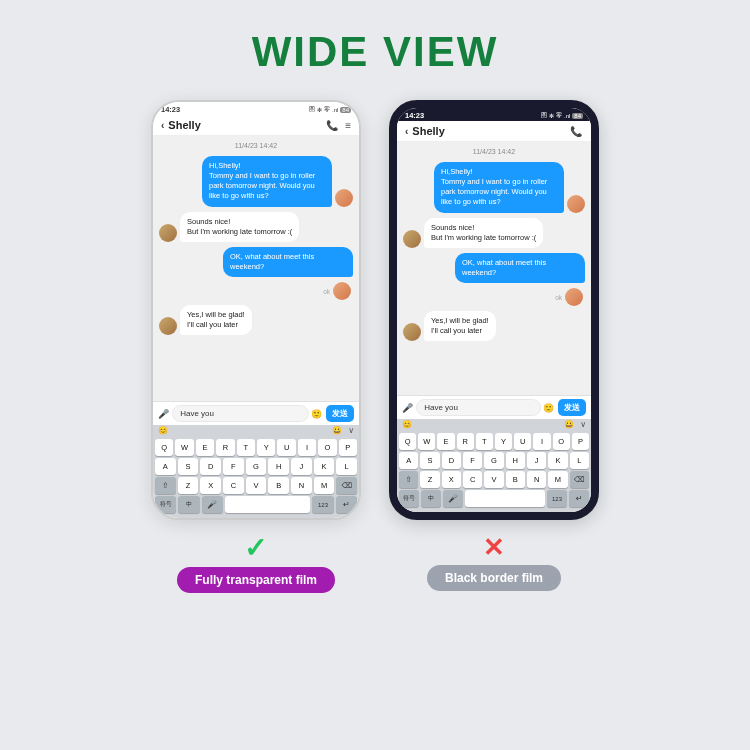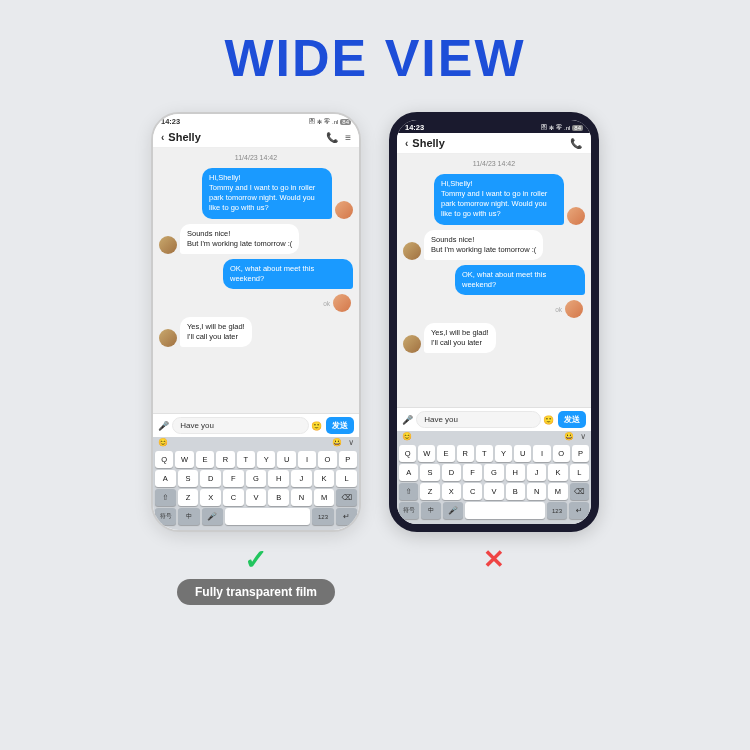--- a/index.html
+++ b/index.html
@@ -14,23 +14,23 @@
       overflow: hidden;
     }
 
     .header {
       text-align: center;
       margin-top: 28px;
       margin-bottom: 6px;
     }
 
     .title {
-      font-size: 52px;
+      font-size: 42px;
       font-weight: 900;
-      color: #1d4ed8;
+      color: #15803d;
       letter-spacing: 2px;
     }
 
     .subtitle {
       font-size: 15px;
       color: #555;
       margin-top: 4px;
       font-weight: 400;
     }
 
@@ -287,21 +287,21 @@
     }
 
     .label-badge {
       border-radius: 20px;
       padding: 6px 18px;
       font-size: 12px;
       font-weight: 600;
       color: #fff;
     }
 
-    .label-blue { background: #737373; }
+    .label-blue { background: #a21caf; }
     .label-gray { background: #9ca3af; }
   </style>
 </head>
 <body>
 
 <div class="header">
   <div class="title">WIDE VIEW</div>
 </div>
 
 <div class="phones-row">
@@ -540,16 +540,17 @@
           <div class="kb-key gray" style="font-size:8px;">🎤</div>
           <div class="kb-key space" style="font-size:7px;"></div>
           <div class="kb-key gray small-text">123</div>
           <div class="kb-key gray" style="font-size:8px;">↵</div>
         </div>
       </div>
     </div>
 
     <div class="phone-label-row">
       <div class="cross">✕</div>
+      <div class="label-badge label-gray">Black border film</div>
     </div>
   </div>
 
 </div>
 
 </body></html>

